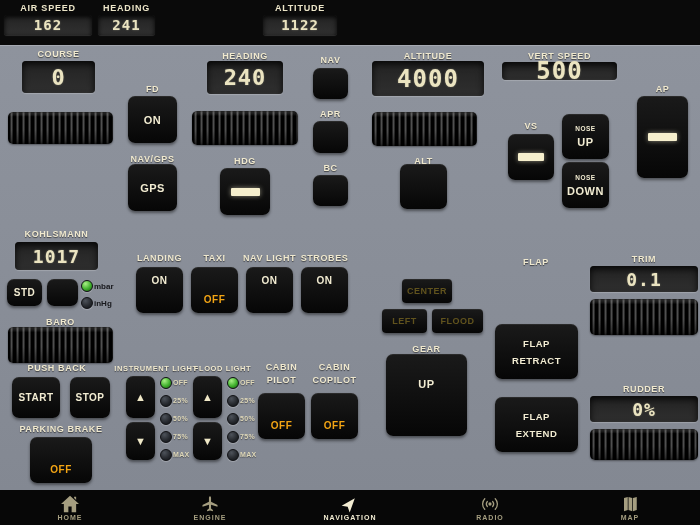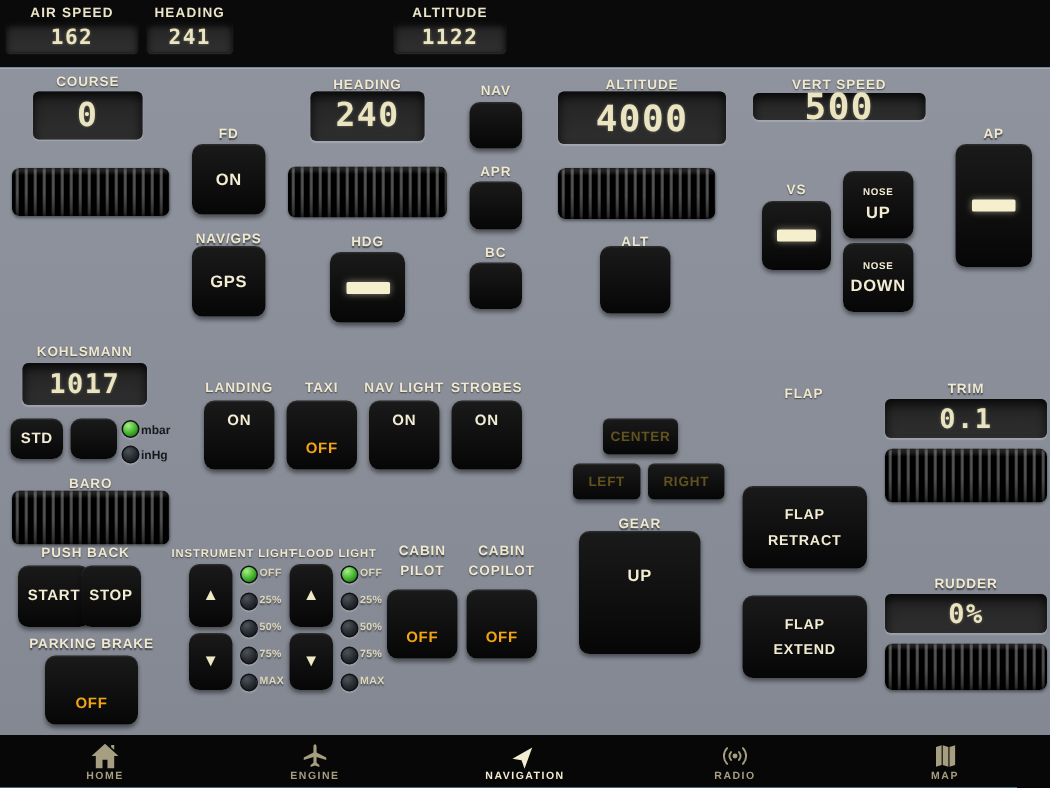--- a/index.html
+++ b/index.html
@@ -1,17 +1,17 @@
 <!DOCTYPE html>
 <html><head>
 <meta charset="utf-8">
 <style>
   html,body{margin:0;padding:0;background:#333;}
   .screen{position:relative;width:700px;height:525px;overflow:hidden;
-    font-family:"Liberation Sans",sans-serif;background:#7dd3fc;}
+    font-family:"Liberation Sans",sans-serif;background:#8b5cf6;}
   
   .topbar{position:absolute;left:0;top:0;width:700px;height:45px;background:#0a0a0a;}
   .gauge{position:absolute;top:3px;}
   .gauge .glabel{display:block;text-align:center;color:#ece5c8;font-size:9px;
     font-weight:bold;letter-spacing:.8px;margin-bottom:2px;}
   .gdisp{height:20px;background:linear-gradient(180deg,#242424,#303030);
     border-radius:3px;display:flex;align-items:center;justify-content:center;
     box-shadow:inset 0 2px 5px rgba(0,0,0,.9),0 1px 1px rgba(255,255,255,.15);}
   .lcd{font-family:"DejaVu Sans Mono",monospace;font-weight:bold;color:#ebe4c1;
     letter-spacing:1px;text-shadow:0 0 2px rgba(235,228,193,.35);}
@@ -179,21 +179,21 @@
       <span class="t" style="font-size:10px;">ON</span>
       </div>
 
     <div class="btn" style="left:402px;top:233px;width:50px;height:24px;border-radius:4px;">
       <span class="t dim" style="font-size:9px;">CENTER</span>
       </div>
     <div class="btn" style="left:382px;top:263px;width:45px;height:24px;border-radius:4px;">
       <span class="t dim" style="font-size:9px;">LEFT</span>
       </div>
     <div class="btn" style="left:432px;top:263px;width:51px;height:24px;border-radius:4px;">
-      <span class="t dim" style="font-size:9px;">RIGHT</span>
+      <span class="t dim" style="font-size:9px;">FLOOD</span>
       </div>
     <div class="lbl" style="left:386px;top:298px;width:81px;">GEAR</div>
     <div class="btn" style="left:386px;top:308px;width:81px;height:82px;justify-content:flex-start;padding-top:24px;box-sizing:border-box;">
       <span class="t" style="font-size:11px;">UP</span>
       </div>
 
     <div class="lbl" style="left:502px;top:211px;width:68px;">FLAP</div>
     <div class="btn" style="left:495px;top:278px;width:83px;height:55px;gap:6px;">
       <span class="t" style="font-size:9.5px;">FLAP</span>
       <span class="t" style="font-size:9.5px;">RETRACT</span>
@@ -212,21 +212,21 @@
     <div class="lbl" style="left:590px;top:338px;width:108px;">RUDDER</div>
     <div class="disp" style="left:590px;top:350px;width:108px;height:26px;">
       <span class="lcd" style="font-size:18px;">0%</span>
       </div>
     <div class="ribbed" style="left:590px;top:383px;width:108px;height:31px;"></div>
 
     <div class="lbl" style="left:7px;top:317px;width:100px;">PUSH BACK</div>
     <div class="btn" style="left:12px;top:331px;width:48px;height:41px;">
       <span class="t" style="font-size:10px;">START</span>
       </div>
-    <div class="btn" style="left:54px;top:331px;width:40px;height:41px;">
+    <div class="btn" style="left:70px;top:331px;width:40px;height:41px;">
       <span class="t" style="font-size:10px;">STOP</span>
       </div>
 
     <div class="lbl" style="left:15px;top:378px;width:92px;">PARKING BRAKE</div>
     <div class="btn toggle off" style="left:30px;top:391px;width:62px;height:46px;">
       <span class="t" style="font-size:10px;">OFF</span>
       </div>
 
     <div class="lbl" style="left:112px;top:318px;width:88px;font-size:7.5px;">INSTRUMENT LIGHT</div>
     <div class="btn" style="left:126px;top:330px;width:29px;height:42px;">

